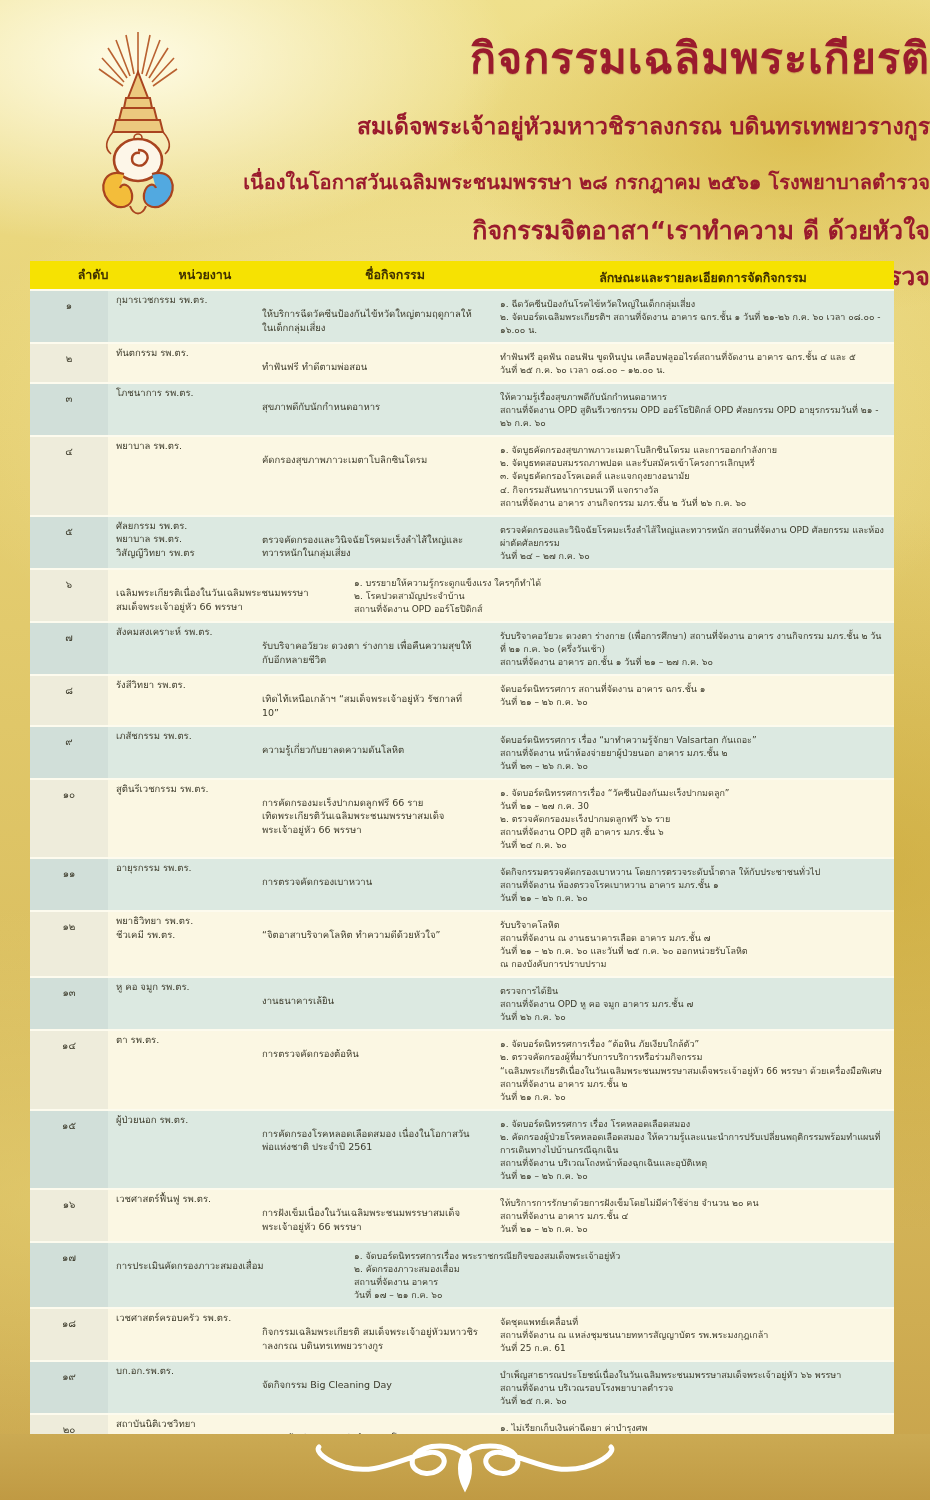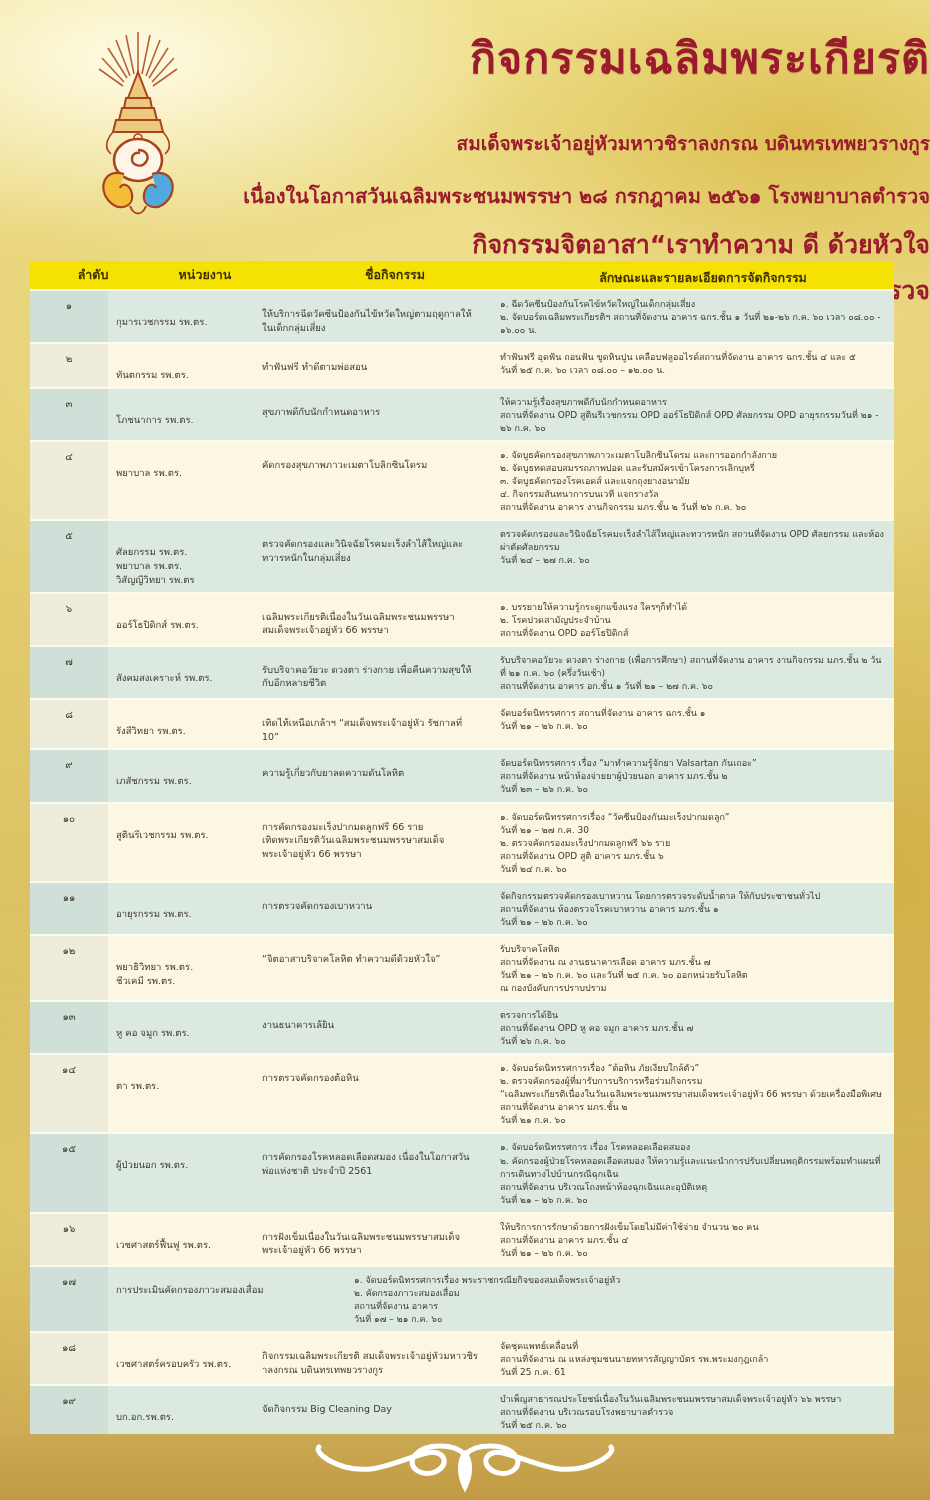--- a/index.html
+++ b/index.html
@@ -14,35 +14,35 @@
       radial-gradient(ellipse 540px 280px at 86% 9%, rgba(213,178,58,.65), transparent 65%),
       radial-gradient(ellipse 760px 420px at 50% 28%, rgba(252,244,186,.55), transparent 70%),
       radial-gradient(ellipse 820px 520px at 92% 58%, rgba(196,158,40,.5), transparent 70%),
       radial-gradient(ellipse 700px 420px at 6% 80%, rgba(233,214,120,.55), transparent 70%),
       linear-gradient(180deg,#efe08c 0%,#e6d073 28%,#dcc162 62%,#cfad52 88%,#c7a24b 100%);
   }
   
   .emblem{position:absolute;left:78px;top:28px;width:120px;height:205px;}
   .head{position:absolute;top:24px;left:0;right:0;text-align:right;padding-left:78px;color:var(--title);}
   .title{font-size:43px;font-weight:bold;letter-spacing:1px;text-shadow:0 1px 1px rgba(120,40,20,.25);}
-  .sub{font-size:19px;font-weight:bold;margin-top:36px;}
+  .sub{font-size:23px;font-weight:bold;margin-top:16px;}
   .occasion{font-size:20px;font-weight:bold;margin-top:22px;}
   .campaign{font-size:25px;font-weight:bold;margin-top:12px;}
   .campaign2{font-size:25px;font-weight:bold;margin-top:6px;}
   
   .tbl{position:absolute;left:30px;top:261px;width:864px;}
   .thead{display:flex;background:var(--header_bg);color:var(--header_text);
     font-weight:bold;font-size:12.5px;align-items:center;height:28px;padding-left:24px;}
   .thead .hc{text-align:center;}
   .h-no{width:78px;} .h-unit{width:146px;} .h-act{width:234px;} .h-det{flex:1;margin-top:6px;}
   .trow{display:flex;border-top:2px solid #fdfbee;color:var(--body_text);}
   .trow.green{background:var(--row_green);} .trow.cream{background:var(--row_cream);}
   .cell{padding:5px 8px;font-size:9px;line-height:1.45;}
   .cell.no{width:78px;text-align:center;font-size:10px;padding-top:8px;background:rgba(95,115,125,.08);}
-  .cell.unit{width:146px;font-size:9.5px;padding-top:24px;font-weight:500;}
+  .cell.unit{width:146px;font-size:9.5px;padding-top:2px;font-weight:500;}
   .cell.act{width:234px;font-size:9.5px;padding-top:16px;}
   .cell.det{flex:1;padding-left:12px;padding-top:7px;}
   .trow{min-height:38px;}
   
   .band{position:absolute;left:0;right:0;bottom:0;height:66px;
     background:linear-gradient(180deg,#cbaa53,#c09a43);display:flex;align-items:center;justify-content:center;}
 </style>
 </head>
 <body>
 
@@ -161,23 +161,20 @@
           <div class="cell act">
             <div>ตรวจคัดกรองและวินิจฉัยโรคมะเร็งลำไส้ใหญ่และทวารหนักในกลุ่มเสี่ยง</div>
           </div>
           <div class="cell det">
             <div>ตรวจคัดกรองและวินิจฉัยโรคมะเร็งลำไส้ใหญ่และทวารหนัก สถานที่จัดงาน OPD ศัลยกรรม และห้องผ่าตัดศัลยกรรม</div>
             <div>วันที่ ๒๔ – ๒๗ ก.ค. ๖๐</div>
           </div>
         </div>
         <div class="trow cream">
           <div class="cell no">๖</div>
-          <div class="cell unit">
-            <div>ออร์โธปิดิกส์ รพ.ตร.</div>
-          </div>
           <div class="cell act">
             <div>เฉลิมพระเกียรติเนื่องในวันเฉลิมพระชนมพรรษาสมเด็จพระเจ้าอยู่หัว 66 พรรษา</div>
           </div>
           <div class="cell det">
             <div>๑. บรรยายให้ความรู้กระดูกแข็งแรง ใครๆก็ทำได้</div>
             <div>๒. โรคปวดสามัญประจำบ้าน</div>
             <div>สถานที่จัดงาน OPD ออร์โธปิดิกส์</div>
           </div>
         </div>
         <div class="trow green">

